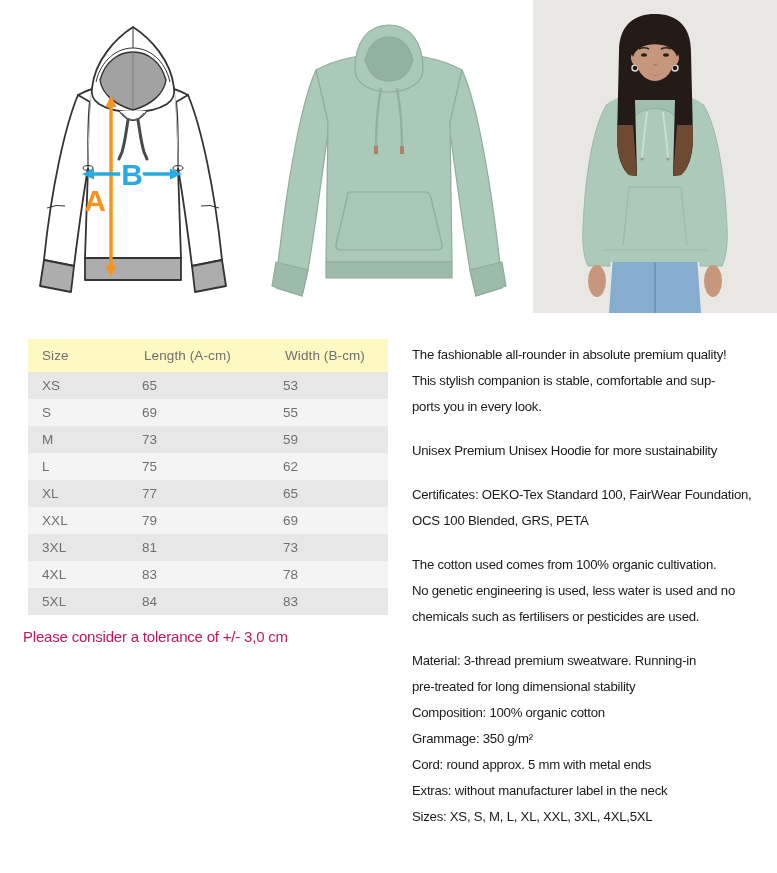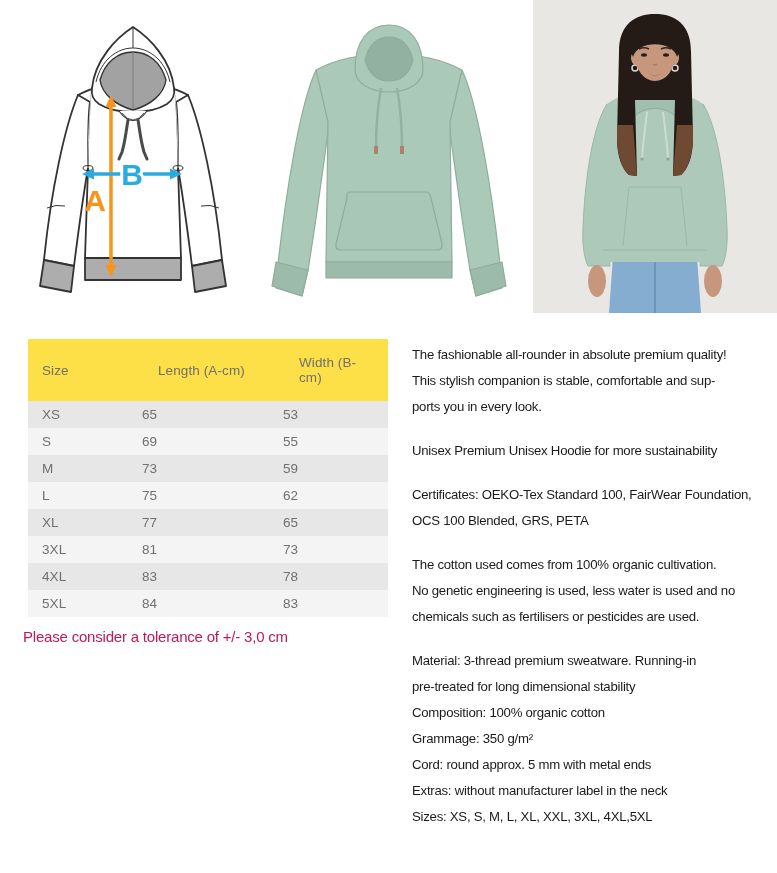--- a/index.html
+++ b/index.html
@@ -11,22 +11,22 @@
   
   .size-table{
     position:absolute;left:28px;top:339px;width:360px;
     border-collapse:collapse;table-layout:fixed;
     font-size:13.5px;color:#716f6f;letter-spacing:0.1px;
   }
   .size-table col.c1{width:114px;}
   .size-table col.c2{width:141px;}
   .size-table col.c3{width:105px;}
   .size-table th{
-    height:29px;background:#fde047;font-weight:normal;text-align:left;
-    padding:16px;vertical-align:middle;
+    height:29px;background:#fef9c3;font-weight:normal;text-align:left;
+    padding:2px;vertical-align:middle;
   }
   .size-table td{height:27px;padding:0;vertical-align:middle;}
   .size-table th:first-child,.size-table td:first-child{padding-left:14px;}
   .size-table tbody tr:nth-child(odd){background:#e8e7e7;}
   .size-table tbody tr:nth-child(even){background:#f5f4f4;}
   .tolerance{
     position:absolute;left:23px;top:628px;
     font-size:15px;color:#be185d;letter-spacing:-0.2px;
   }
   
@@ -204,20 +204,25 @@
       </tr>
       <tr>
         <td>L</td>
         <td>75</td>
         <td>62</td>
       </tr>
       <tr>
         <td>XL</td>
         <td>77</td>
         <td>65</td>
+      </tr>
+      <tr>
+        <td>XXL</td>
+        <td>79</td>
+        <td>69</td>
       </tr>
       <tr>
         <td>3XL</td>
         <td>81</td>
         <td>73</td>
       </tr>
       <tr>
         <td>4XL</td>
         <td>83</td>
         <td>78</td>

